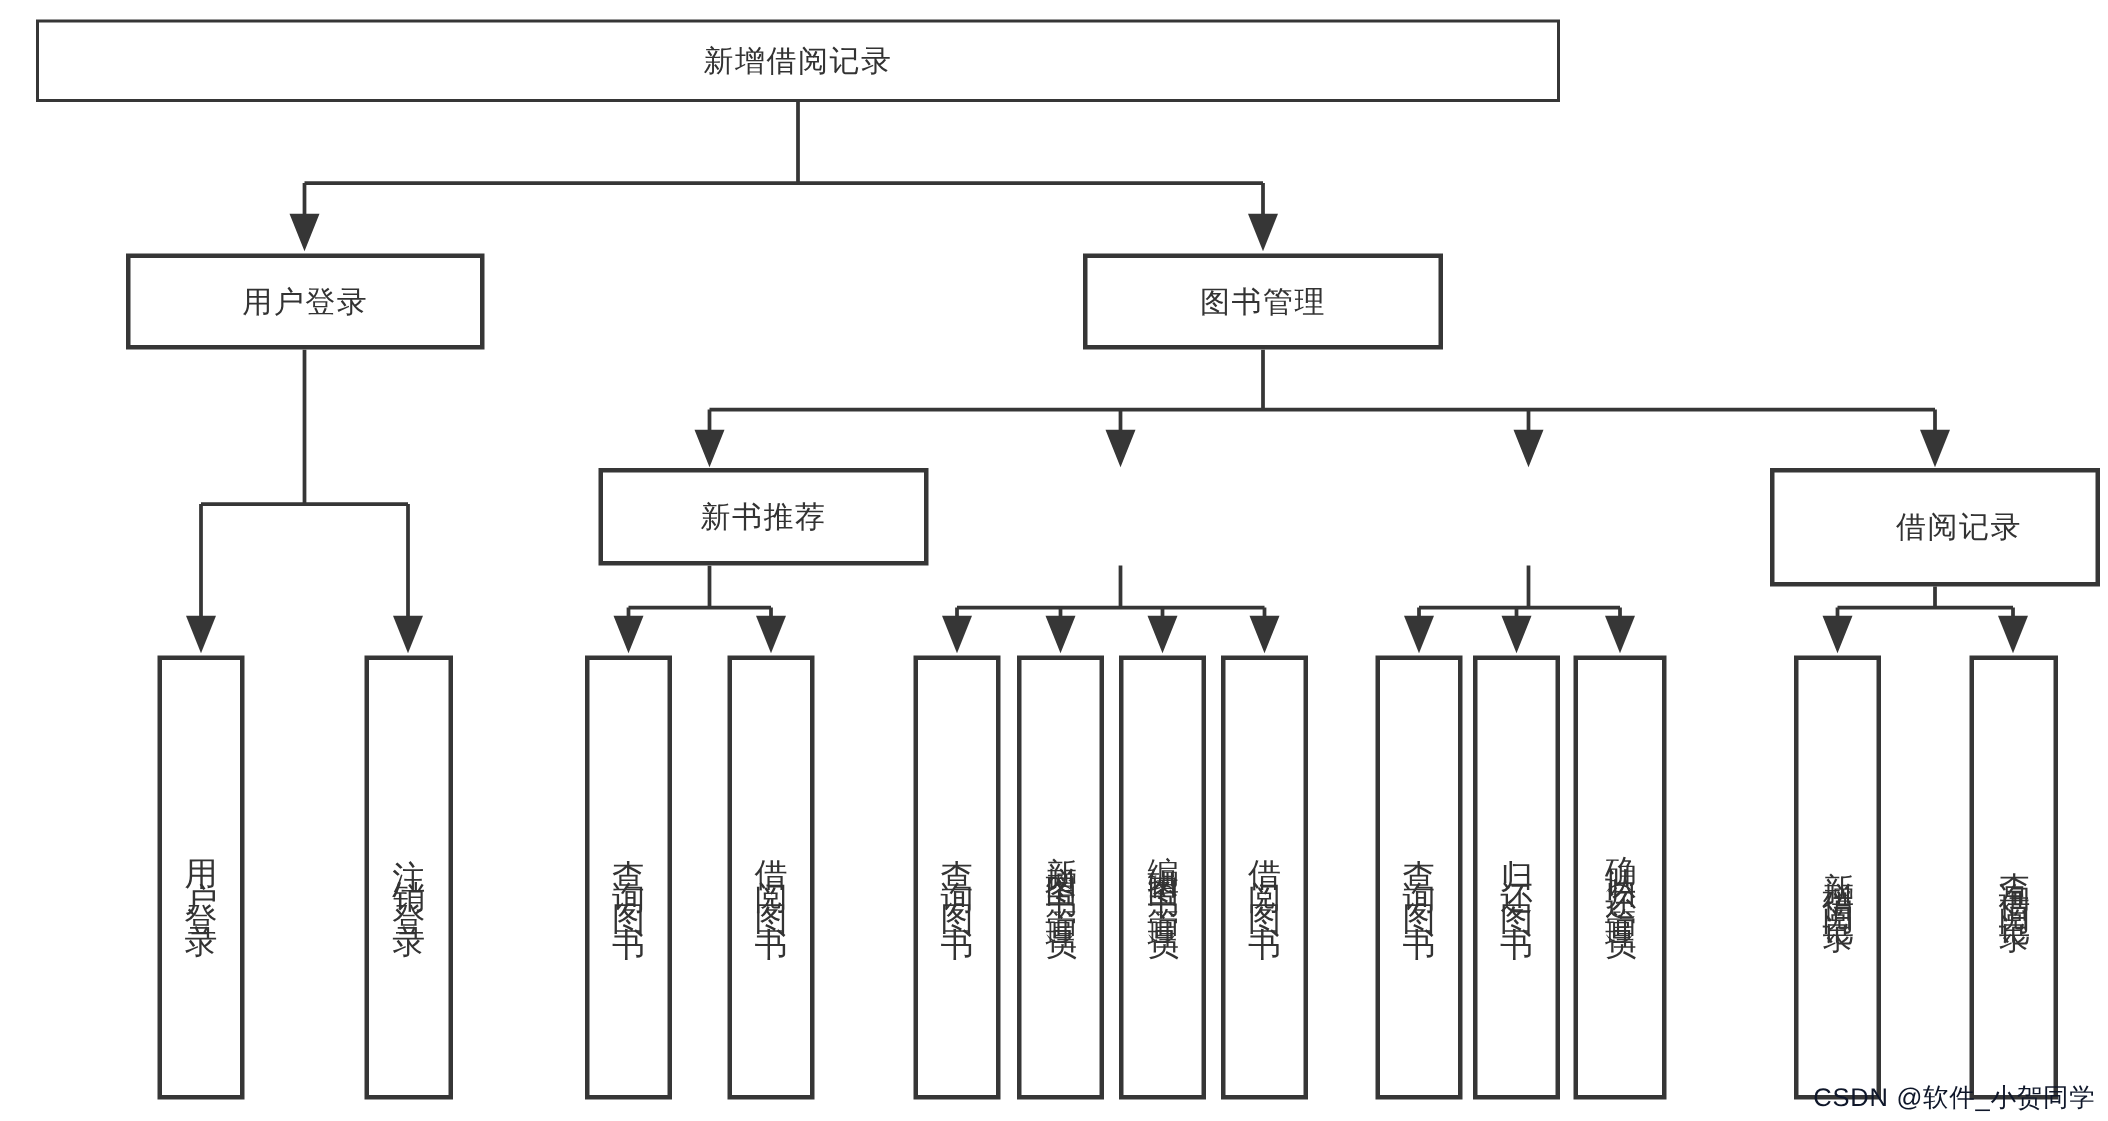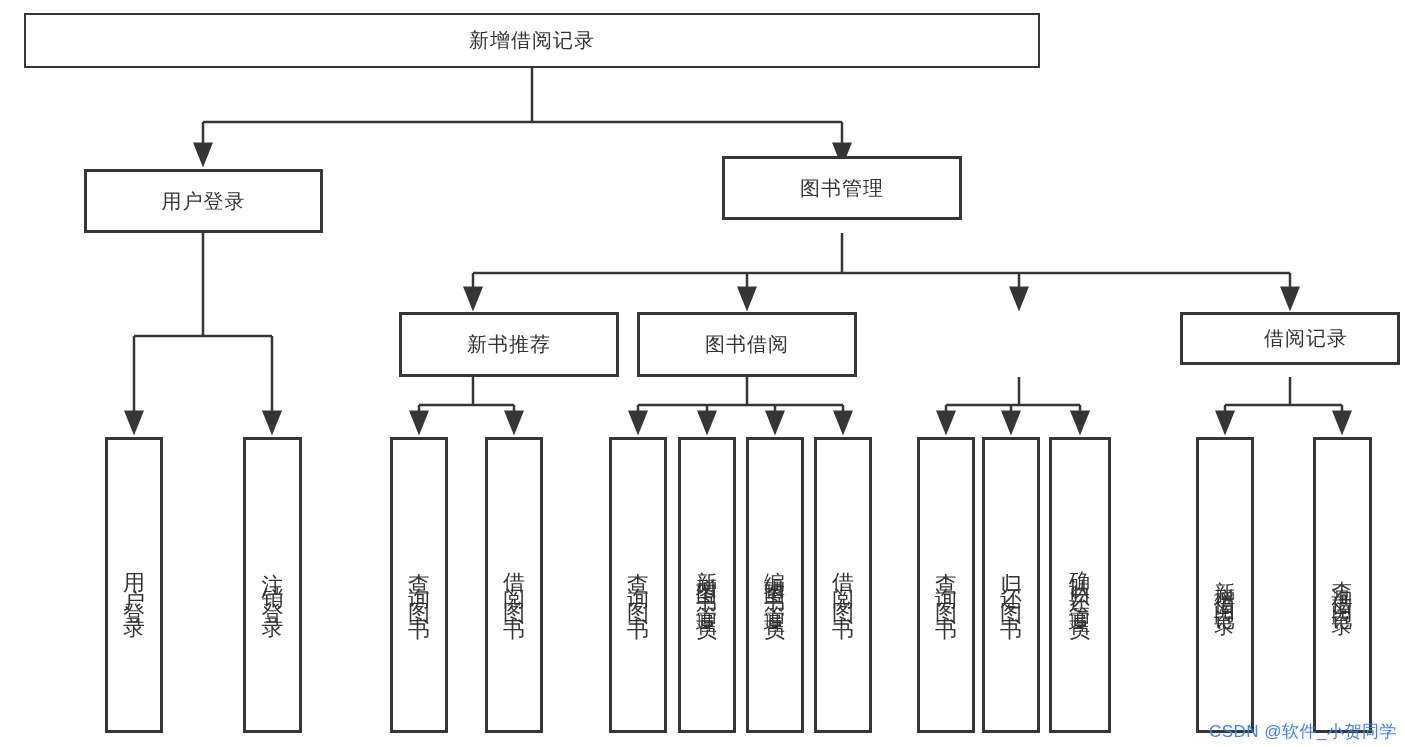--- a/index.html
+++ b/index.html
@@ -37,21 +37,21 @@
     color: #333333;
     line-height: 1;
   }
   .v-short span { letter-spacing: 15px; font-size: 22px; }
   .v-long  span { letter-spacing: 7px; }
   .watermark {
     position: absolute;
     right: 8px;
     bottom: 4px;
     font-size: 17px;
-    color: #3b82f6;
+    color: #0f172a;
     z-index: 2;
     letter-spacing: 0.5px;
     margin-top: 20px;
   }
 </style>
 </head>
 <body>
 
 <div id="stage">
 
@@ -105,31 +105,28 @@
     </g>
   </svg>
 
   <div class="node hbox root-box" style="left:24px; top:13px; width:1016px; height:55px;">
     <span>新增借阅记录</span>
   </div>
 
   <div class="node hbox" style="left:84px; top:169px; width:239px; height:64px;">
     <span>用户登录</span>
   </div>
-  <div class="node hbox" style="left:722px; top:156px; width:240px; height:64px;">
+  <div class="node hbox" style="left:722px; top:169px; width:240px; height:64px;">
     <span>图书管理</span>
   </div>
 
   <div class="node hbox" style="left:363px; top:312px; width:220px; height:65px;margin-left:36px;">
     <span>新书推荐</span>
   </div>
-  <div class="node hbox" style="left:637px; top:312px; width:220px; height:65px;">
-    <span>图书借阅</span>
-  </div>
-  <div class="node hbox" style="left:1180px; top:312px; width:220px; height:53px;padding-left:32px;">
+  <div class="node hbox" style="left:1180px; top:312px; width:220px; height:79px;padding-left:32px;">
     <span>借阅记录</span>
   </div>
 
   <div class="node vbox v-short" style="left:105px; top:437px; width:58px; height:296px;">
     <span>用户登录</span>
   </div>
   <div class="node vbox v-short" style="left:243px; top:437px; width:59px; height:296px;">
     <span>注销登录</span>
   </div>
 

